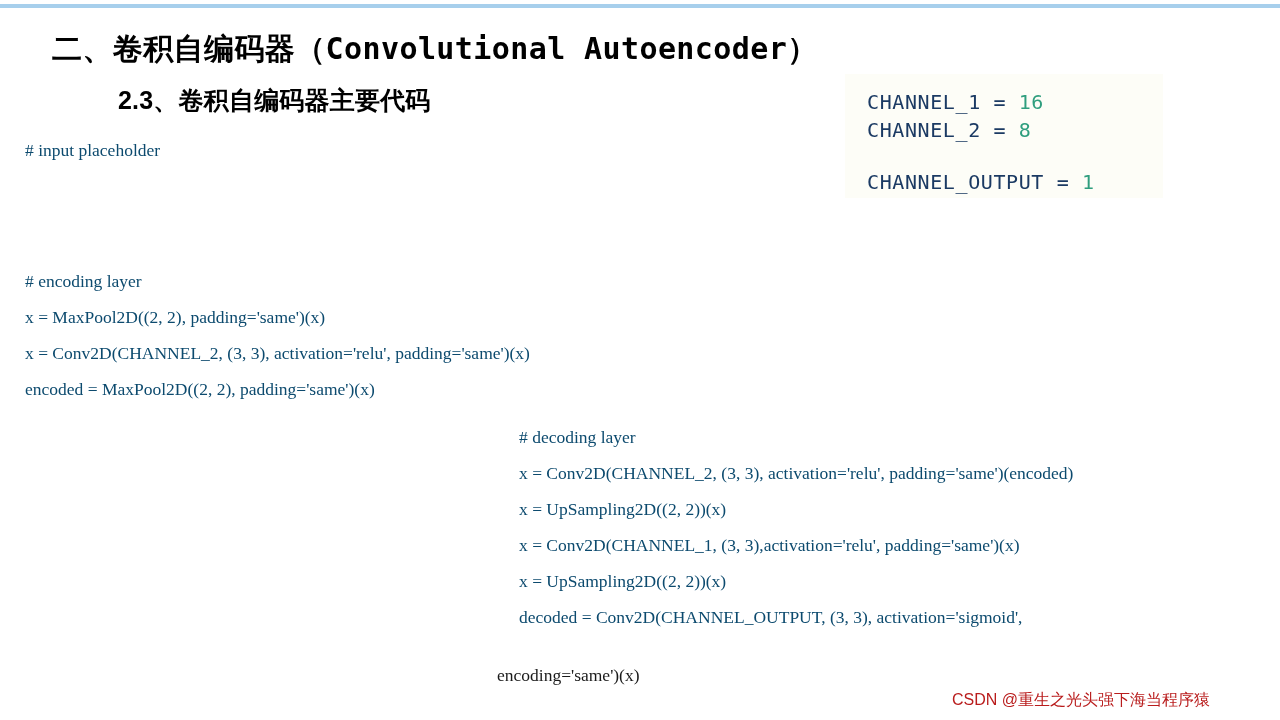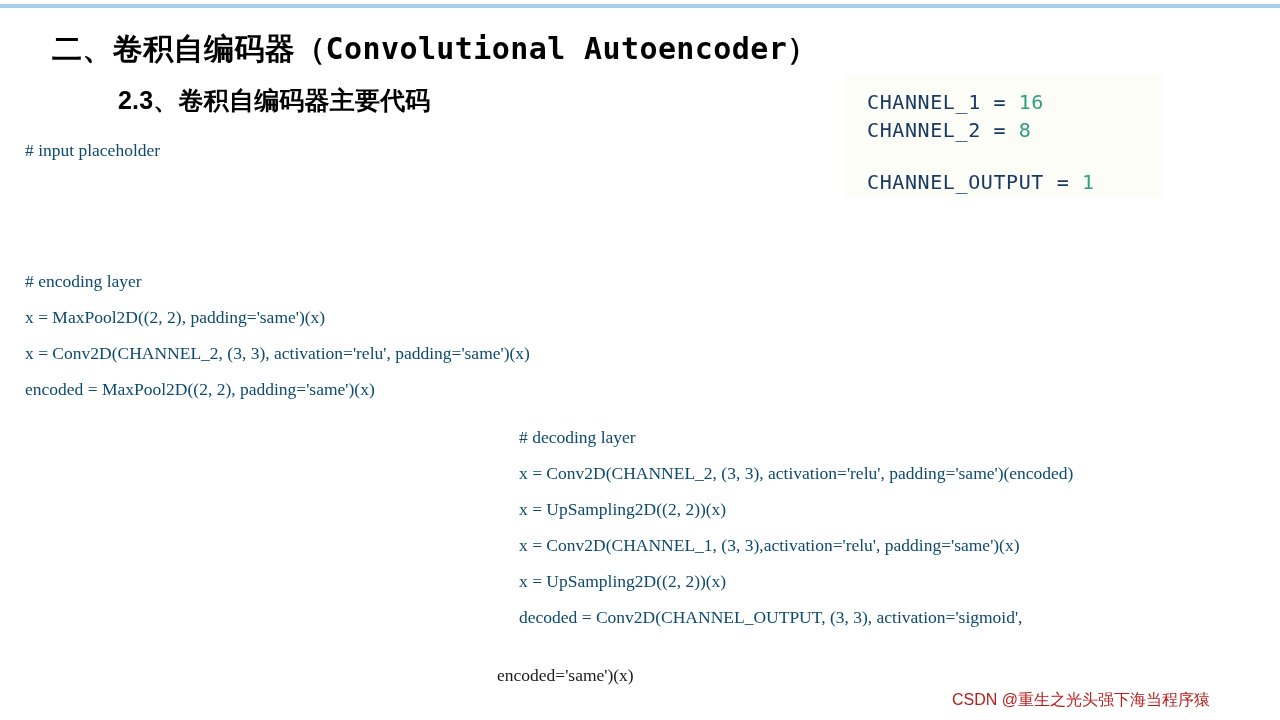--- a/index.html
+++ b/index.html
@@ -173,17 +173,17 @@
 
   <div class="code-serif" id="decoder-block">
     <div class="line"># decoding layer</div>
     <div class="line">x = Conv2D(CHANNEL_2, (3, 3), activation='relu', padding='same')(encoded)</div>
     <div class="line">x = UpSampling2D((2, 2))(x)</div>
     <div class="line">x = Conv2D(CHANNEL_1, (3, 3),activation='relu', padding='same')(x)</div>
     <div class="line">x = UpSampling2D((2, 2))(x)</div>
     <div class="line">decoded = Conv2D(CHANNEL_OUTPUT, (3, 3), activation='sigmoid',</div>
   </div>
 
-  <div id="decoder-wrap">encoded='same')(x)</div>
+  <div id="decoder-wrap">encoding='same')(x)</div>
 
   <div class="watermark">CSDN @重生之光头强下海当程序猿</div>
 
 </div>
 
 </body></html>

